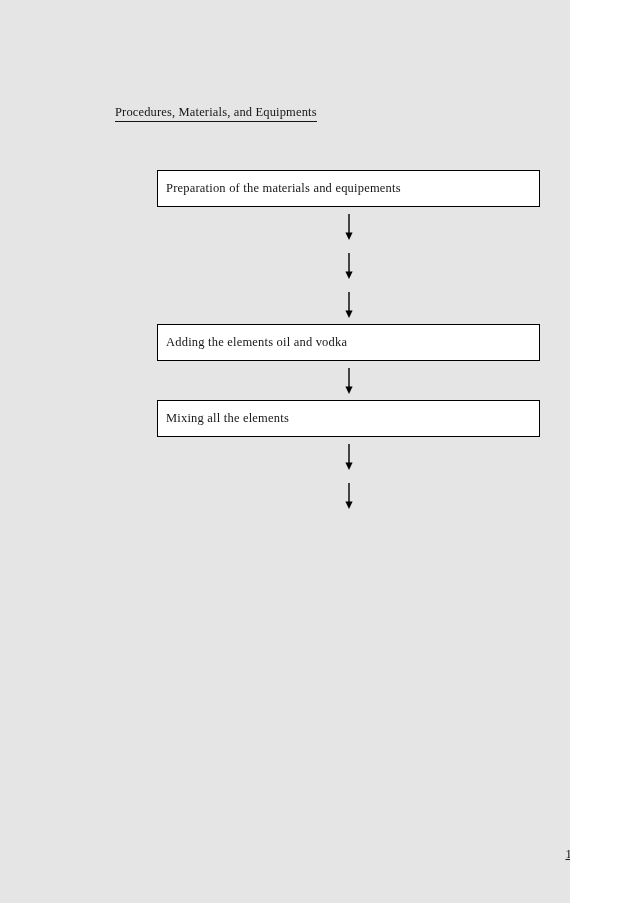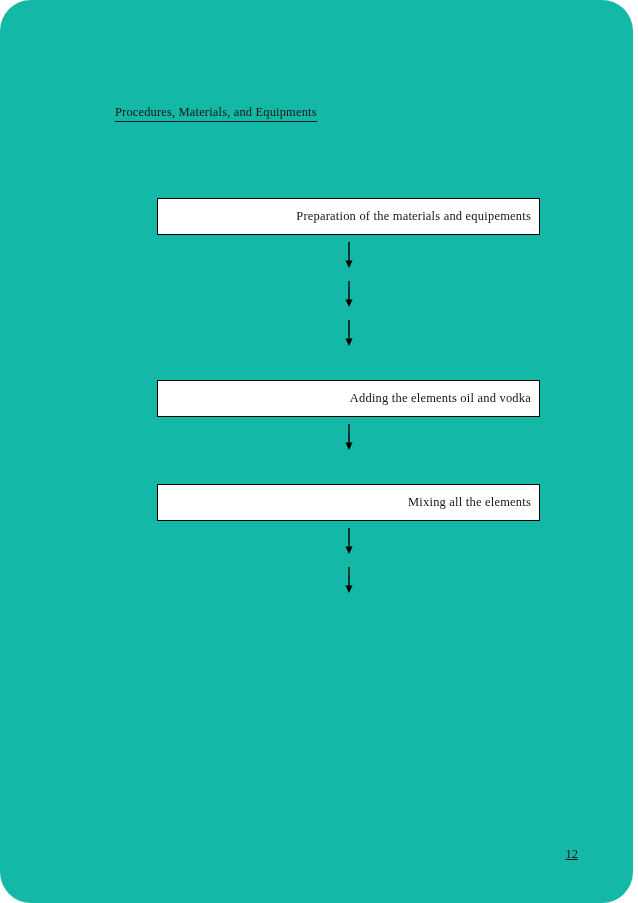--- a/index.html
+++ b/index.html
@@ -3,27 +3,26 @@
 <meta charset="utf-8">
 <style>
   html, body {
     margin: 0;
     padding: 0;
     background: #ffffff;
   }
 
   .page {
     position: relative;
-    width: 633px;
+    width: 570px;
     height: 903px;
-    background: #14b8a6;
+    background: #e5e5e5;
     overflow: hidden;
     font-family: "Liberation Serif", "DejaVu Serif", serif;
     color: #1a1a1a;
-    border-radius: 31px;
   }
 
   
   .section-heading {
     position: absolute;
     left: 115px;
     top: 104px;
     font-size: 12.5px;
     line-height: 16px;
     letter-spacing: 0.15px;
@@ -46,23 +45,22 @@
   }
 
   .flow-box {
     box-sizing: border-box;
     width: 383px;
     height: 37px;
     border: 1.3px solid #000000;
     background: #ffffff;
     display: flex;
     align-items: center;
-    justify-content: flex-end;
+    justify-content: flex-start;
     text-align: center;
-    margin-top: 28px;
   }
 
   .flow-box-label {
     font-size: 12.5px;
     line-height: 15px;
     letter-spacing: 0.2px;
     color: #161616;
     padding: 0 8px;
     white-space: nowrap;
   }

